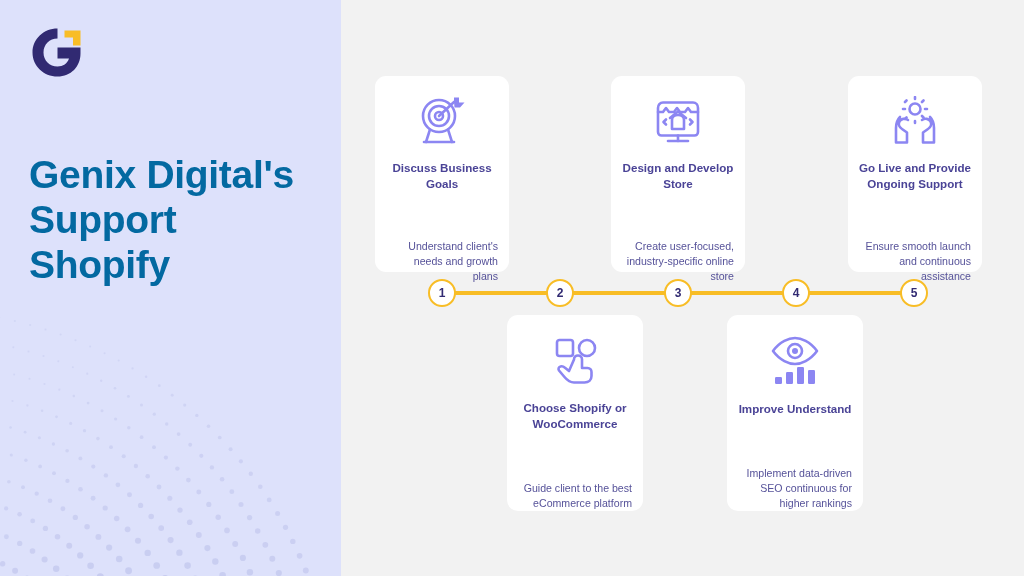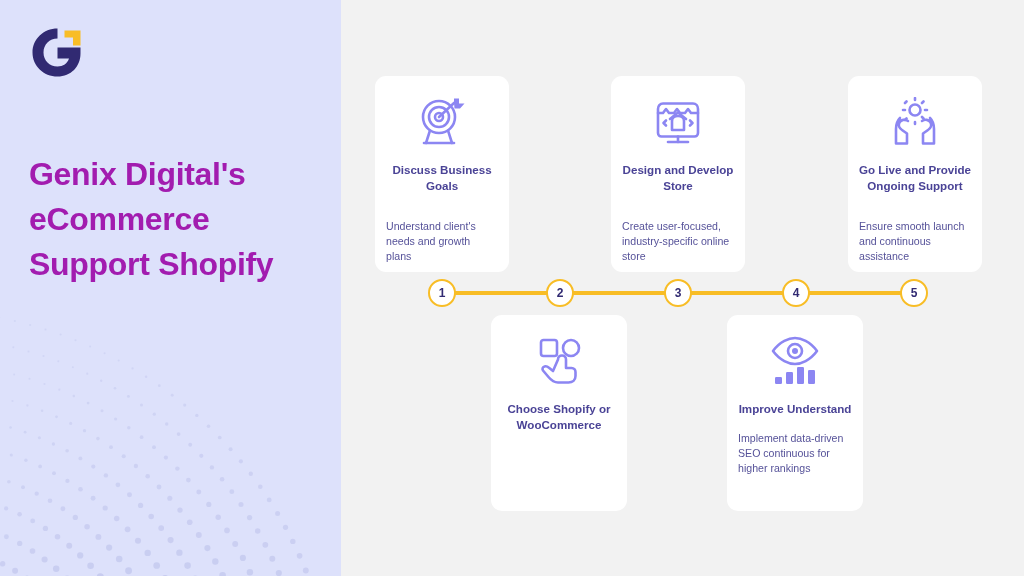--- a/index.html
+++ b/index.html
@@ -43,22 +43,22 @@
     left: 28px;
     top: 25px;
     width: 58px;
     height: 55px;
   }
   #headline {
     position: absolute;
     left: 29px;
     top: 152px;
     width: 290px;
-    color: #a21caf;
-    font-size: 32px;
+    color: #0369a1;
+    font-size: 39px;
     line-height: 45px;
     font-weight: bold;
     letter-spacing: -0.3px;
   }
 
   
   #timeline-line {
     position: absolute;
     left: 441px;
     top: 291px;
@@ -105,48 +105,49 @@
     font-size: 11.6px;
     font-weight: bold;
     line-height: 15.5px;
     text-align: center;
     padding: 0 9px;
   }
   .card-desc {
     color: #565299;
     font-size: 10.6px;
     line-height: 15px;
-    text-align: left;
+    text-align: right;
     padding: 0 11px;
+    margin-top: 36px;
   }
 
   
   .card.top {
     width: 134px;
     height: 196px;
     top: 76px;
     padding-top: 20px;
   }
   .card.top .card-icon { height: 52px; margin-bottom: 14px; }
-  .card.top .card-title { margin-bottom: 26px; }
+  .card.top .card-title { margin-bottom: 12px; }
 
   
   .card.bottom {
     width: 136px;
     height: 196px;
     top: 315px;
     padding-top: 20px;
   }
   .card.bottom .card-icon { height: 52px; margin-bottom: 14px; }
   .card.bottom .card-title { margin-bottom: 14px; }
 
   #card-1 { left: 375px; }
   #card-2 { left: 611px; }
   #card-3 { left: 848px; }
-  #card-4 { left: 491px; }
+  #card-4 { left: 507px; }
   #card-5 { left: 727px; }
 
   .ico { display: block; }
 </style>
 </head>
 <body>
 
 <div id="slide">
 
   <div id="left-panel">
@@ -536,21 +537,20 @@
     <svg id="logo" viewBox="0 0 58 55" xmlns="http://www.w3.org/2000/svg">
       <path d="M29.5 3.5 C15.5 3.5 4.5 14 4.5 27.5 C4.5 41 15.5 51.5 29.5 51.5
                C43 51.5 52.5 41.5 52.5 28.5 L52.5 22.5 L29.5 22.5 L29.5 33.5
                L41 33.5 C39.5 38.5 35 41.5 29.5 41.5 C21.5 41.5 15.5 35.5 15.5 27.5
                C15.5 19.5 21.5 13.5 29.5 13.5 L29.5 3.5 Z" fill="#312a72"></path>
       <path d="M36.5 5.5 L52.5 5.5 L52.5 20.5 L45 20.5 L45 12.5 L36.5 12.5 Z" fill="#f8bd26"></path>
     </svg>
 
     <div id="headline">
       <div>Genix Digital's</div>
-      <div>eCommerce</div>
       <div>Support Shopify</div>
     </div>
   </div>
 
   <div id="timeline-line"></div>
 
   <div class="step-node" style="left:428px;">
     <span>1</span>
   </div>
   <div class="step-node" style="left:546px;">
@@ -623,20 +623,21 @@
         <rect x="8" y="4" width="16" height="16" rx="2.5"></rect>
         <circle cx="38" cy="12" r="8"></circle>
         <path d="M25 23.5 C25 21 26.8 19.5 29 19.5 C31.2 19.5 33 21 33 23.5
                  L33 32 L38.5 32 C41 32 42.5 33.8 42.5 36 L42.5 40
                  C42.5 44 39.5 46.5 35.5 46.5 L25 46.5
                  C21 46.5 18 44 15.5 41 L10 34.5
                  C9 33 9.5 31 11.5 30.5 C13 30 14.5 30.5 16 31.8 L20 35 L20 35 Z"></path>
       </svg>
     </div>
     <div class="card-title">Choose Shopify or WooCommerce</div>
+    <div class="card-desc">Guide client to the best eCommerce platform</div>
   </div>
 
   <div class="card bottom" id="card-5">
     <div class="card-icon">
       <svg class="ico" width="52" height="50" viewBox="0 0 52 50" fill="none" stroke="#8c86f2" stroke-width="2.6" stroke-linecap="round" stroke-linejoin="round" xmlns="http://www.w3.org/2000/svg">
         <path d="M4 15 C11 5.5 20 2 26 2 C32 2 41 5.5 48 15 C41 24.5 32 28 26 28
                  C20 28 11 24.5 4 15 Z"></path>
         <circle cx="26" cy="15" r="7"></circle>
         <circle cx="26" cy="15" r="3" fill="#8c86f2" stroke="none"></circle>
         <rect x="6" y="41" width="7" height="7" rx="1.2" fill="#8c86f2" stroke="none"></rect>

